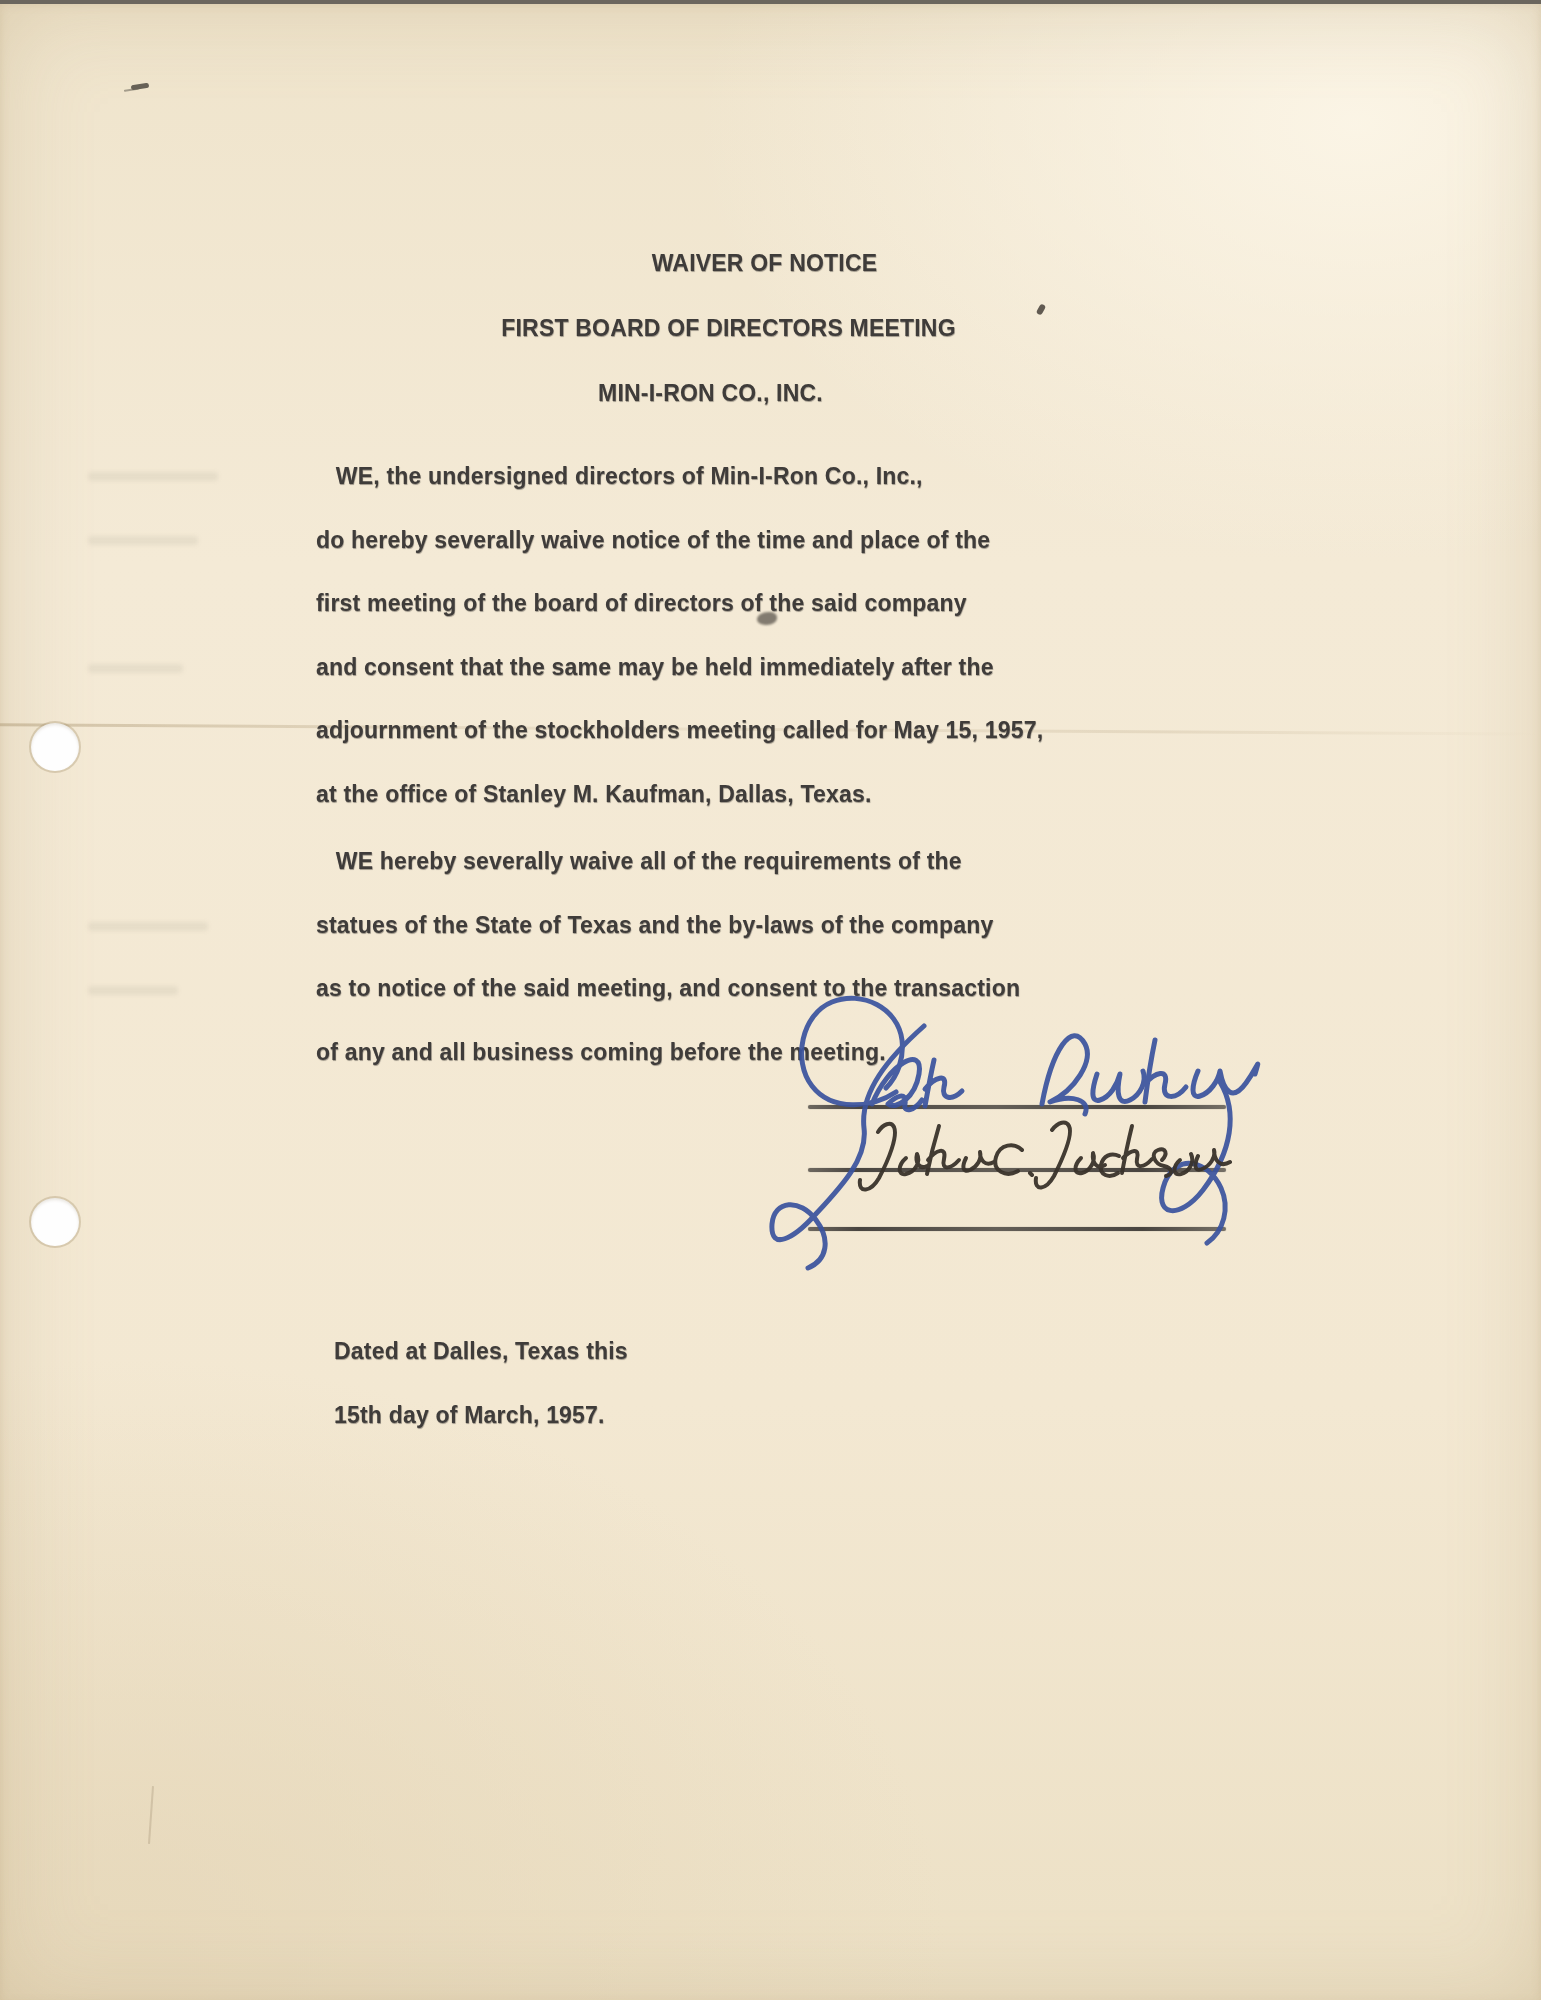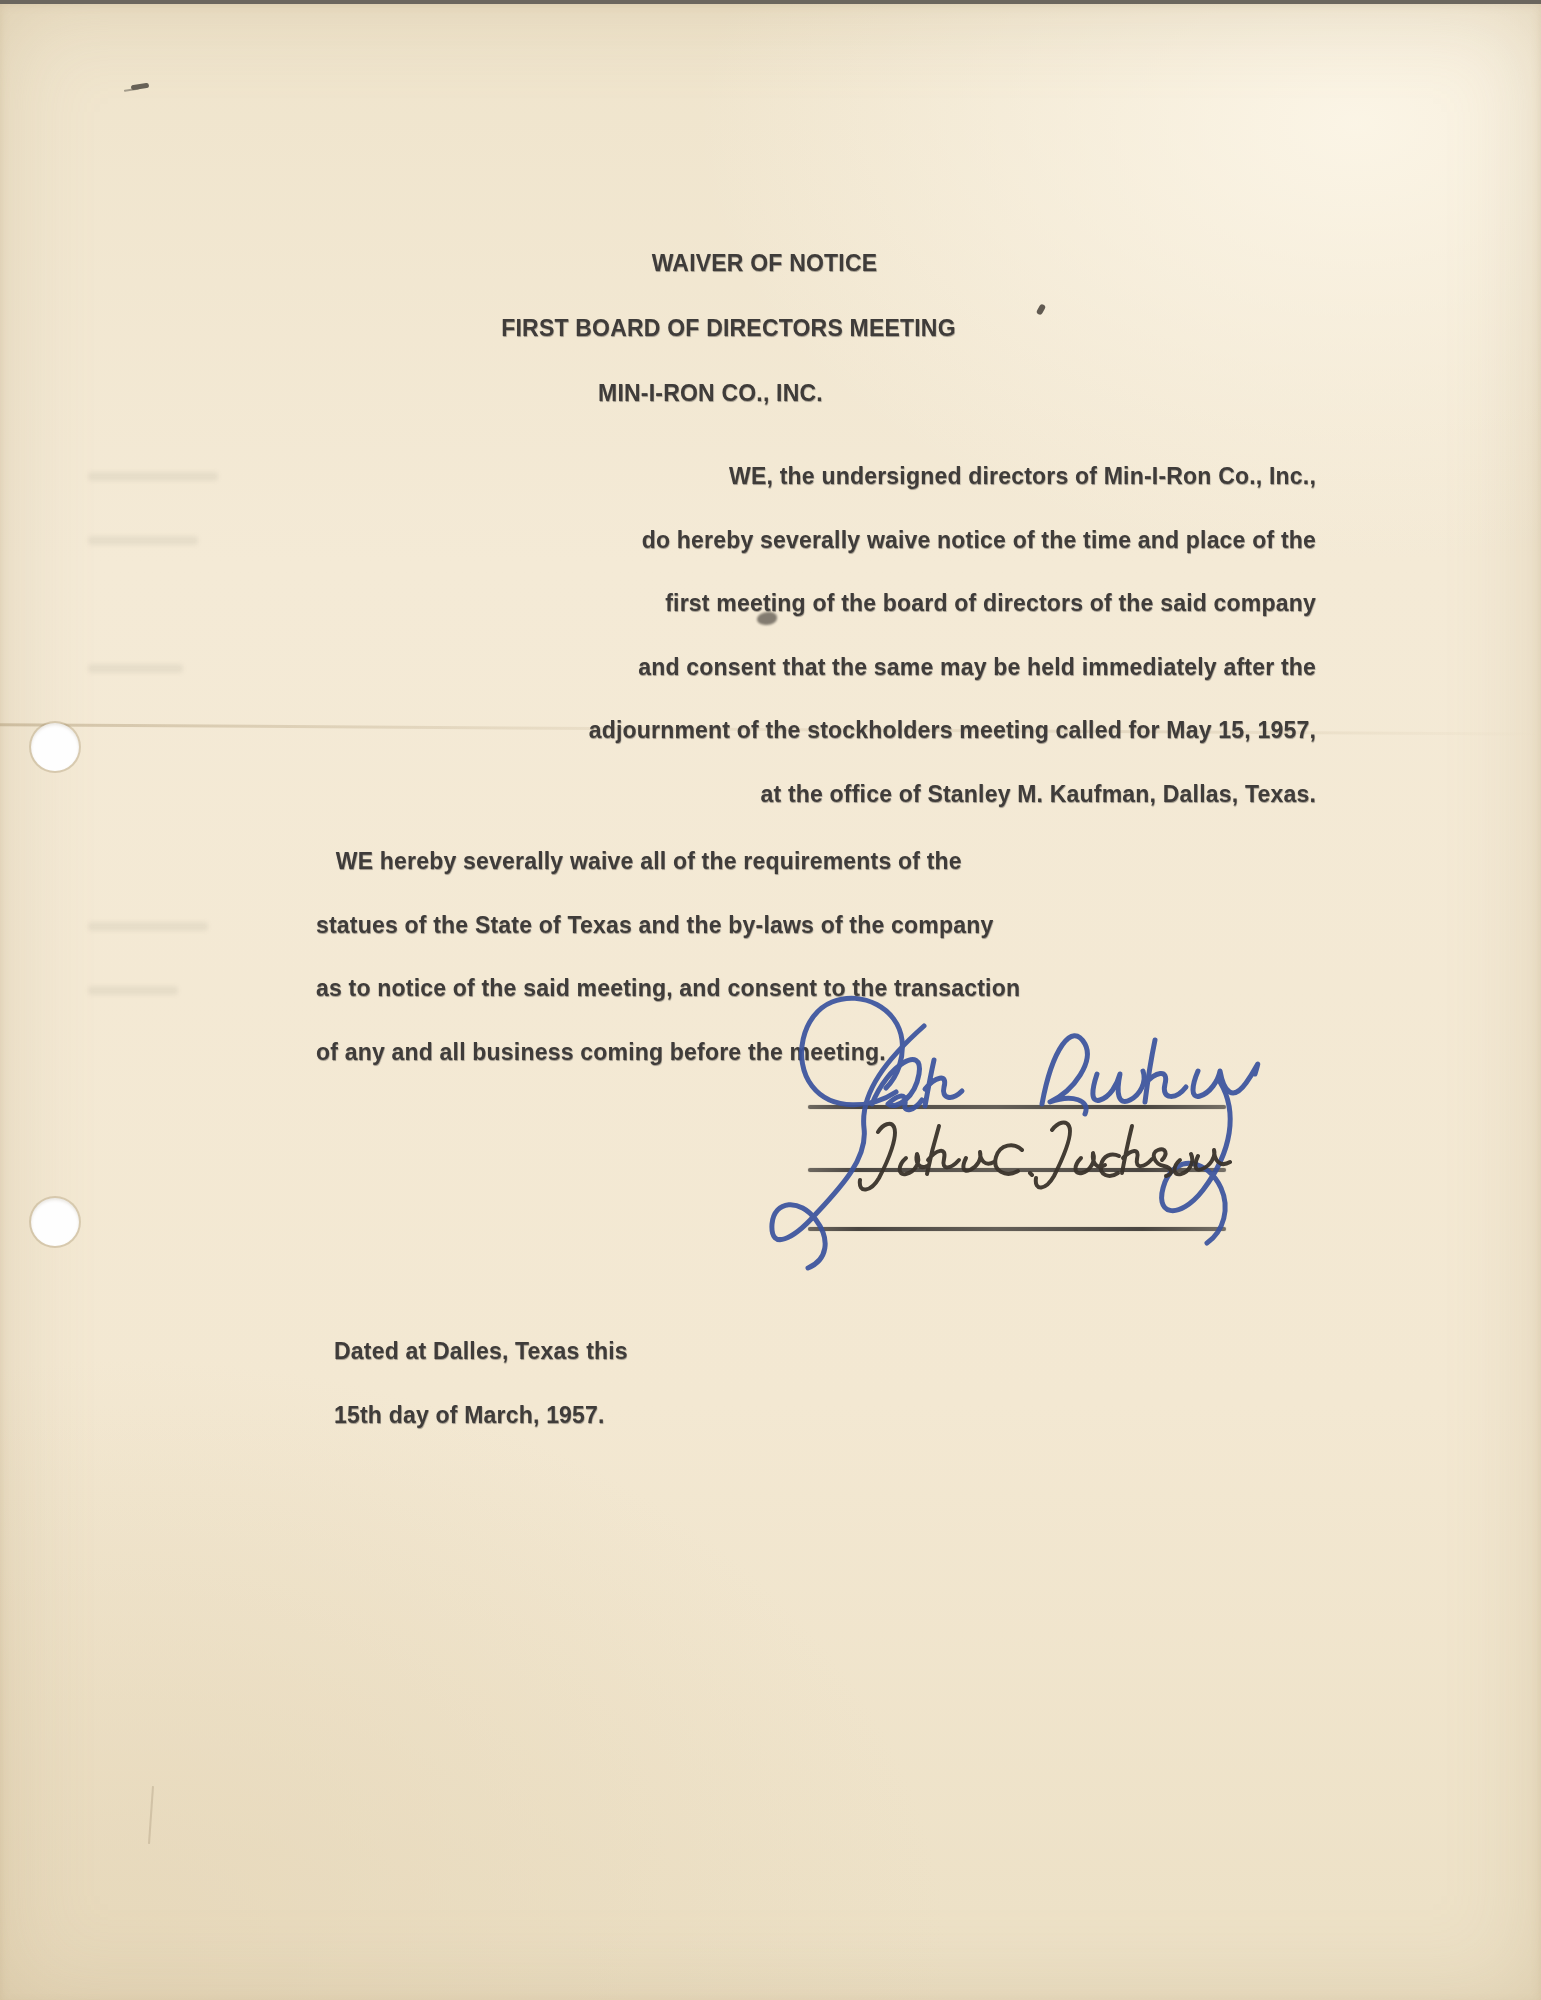--- a/index.html
+++ b/index.html
@@ -64,21 +64,21 @@
   <div class="ghost" style="left:88px;top:468px;width:130px;"></div>
   <div class="ghost" style="left:88px;top:532px;width:110px;"></div>
   <div class="ghost" style="left:88px;top:660px;width:95px;"></div>
   <div class="ghost" style="left:88px;top:918px;width:120px;"></div>
   <div class="ghost" style="left:88px;top:982px;width:90px;"></div>
 
   <div class="title-line typed" style="top:246px;transform:translateX(-6px);">WAIVER OF NOTICE</div>
   <div class="title-line typed" style="top:311px;transform:translateX(-42px);">FIRST BOARD OF DIRECTORS MEETING</div>
   <div class="title-line typed" style="top:376px;transform:translateX(-60px);">MIN-I-RON CO., INC.</div>
 
-  <div class="para typed" style="left:316px;top:441px;width:1000px;text-align:right;">   WE, the undersigned directors of Min-I-Ron Co., Inc.,
+  <div class="para typed" style="left:316px;top:441px;width:1000px;">   WE, the undersigned directors of Min-I-Ron Co., Inc.,
 do hereby severally waive notice of the time and place of the
 first meeting of the board of directors of the said company
 and consent that the same may be held immediately after the
 adjournment of the stockholders meeting called for May 15, 1957,
 at the office of Stanley M. Kaufman, Dallas, Texas.</div>
   <div class="para typed" style="left:316px;top:826px;width:1020px;">   WE hereby severally waive all of the requirements of the
 statues of the State of Texas and the by-laws of the company
 as to notice of the said meeting, and consent to the transaction
 of any and all business coming before the meeting.</div>
 

